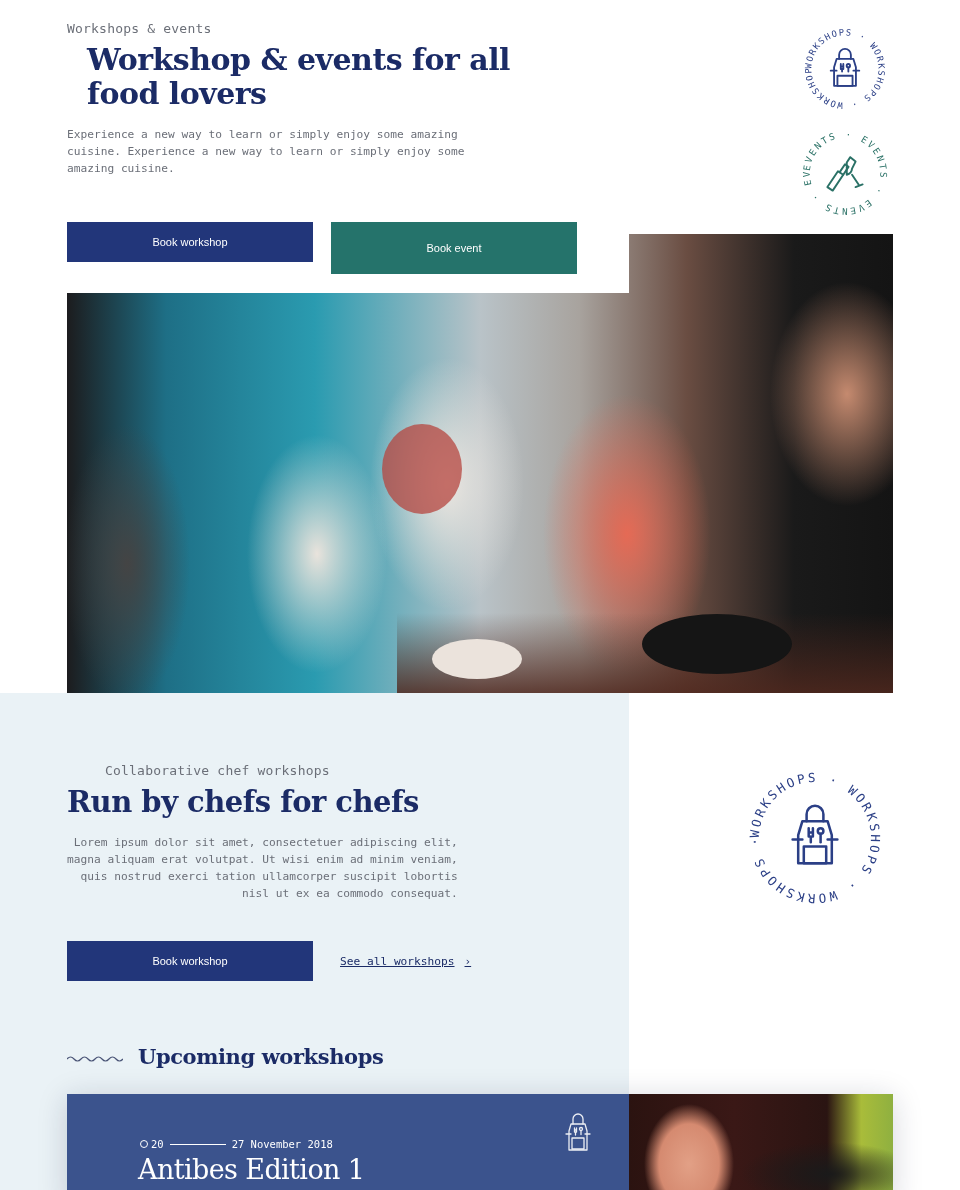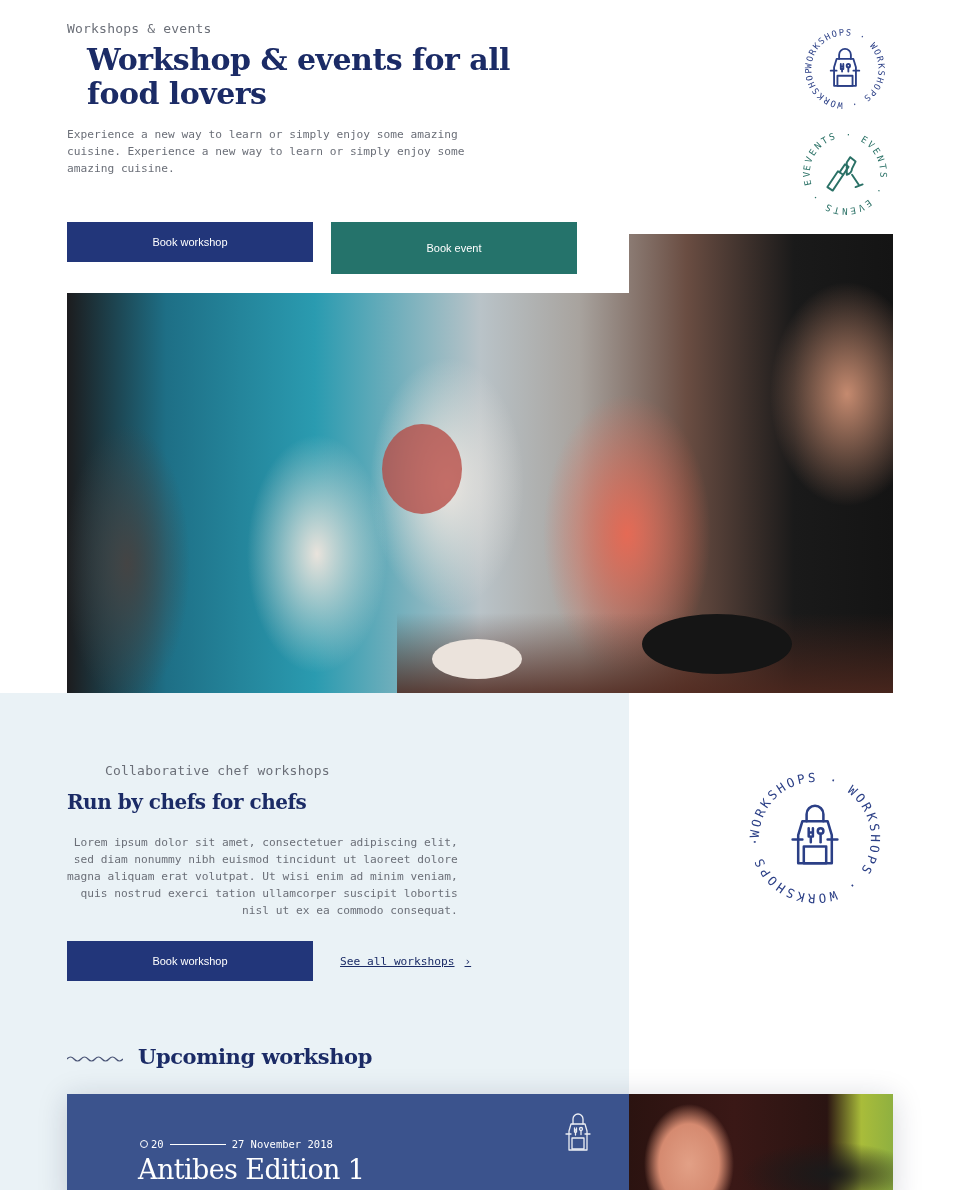--- a/index.html
+++ b/index.html
@@ -117,24 +117,23 @@
       <path d="M44,49 l6,-9 l4,3 l-6,9"></path>
       <path d="M52,38 l4,-6 l6,5 l-4,8 a8,8 0 0 1 -6,7 z"></path>
       <path d="M58,52 l8,12 M62,66 l8,-3"></path>
     </g>
   </svg>
 </div>
 
 <div class="light-section"></div>
 
 <div class="eyebrow" style="left:67px; top:763px;margin-left:38px;">Collaborative chef workshops</div>
-<div class="h1" style="left:67px; top:784px; font-size:20px; line-height:36px;">Run by chefs for chefs</div>
+<div class="h1" style="left:67px; top:784px; font-size:29px; line-height:36px;">Run by chefs for chefs</div>
 <div class="body-text" style="left:67px; top:834px;text-align:right;">
   <div>Lorem ipsum dolor sit amet, consectetuer adipiscing elit,</div>
-  <div>sed diam nonummy nibh euismod tincidunt ut laoreet dolore</div>
   <div>magna aliquam erat volutpat. Ut wisi enim ad minim veniam,</div>
   <div>quis nostrud exerci tation ullamcorper suscipit lobortis</div>
   <div>nisl ut ex ea commodo consequat.</div>
 </div>
 
 <button class="btn btn-navy" style="left:67px; top:941px; width:246px; height:40px;">Book workshop</button>
 <a class="link" style="left:340px; top:955px;">
   <span>See all workshops</span>
   <span class="chev">›</span>
 </a>
@@ -155,21 +154,21 @@
       <path d="M45.5,43 v6 M48.5,43 v6 M45.5,46 h3 M47,49 v4"></path>
       <circle cx="54" cy="45" r="2"></circle>
         <path d="M54,47 v6"></path>
     </g>
   </svg>
 </div>
 
 <svg class="wave" style="left:67px; top:1054px;" width="56" height="10" viewBox="0 0 56 10">
   <path d="M0,5 q3.5,-4 7,0 t7,0 t7,0 t7,0 t7,0 t7,0 t7,0 t7,0" fill="none" stroke="#4b5577" stroke-width="1.2"></path>
 </svg>
-<div class="h2" style="left:138px; top:1044px;">Upcoming workshop</div>
+<div class="h2" style="left:138px; top:1044px;">Upcoming workshops</div>
 
 <div class="event-card">
   <div class="panel">
     <div class="meta">
       <span class="dot"></span>
       <span>20</span>
       <span class="line"></span>
       <span>27 November 2018</span>
     </div>
     <div class="event-title">Antibes Edition 1</div>

